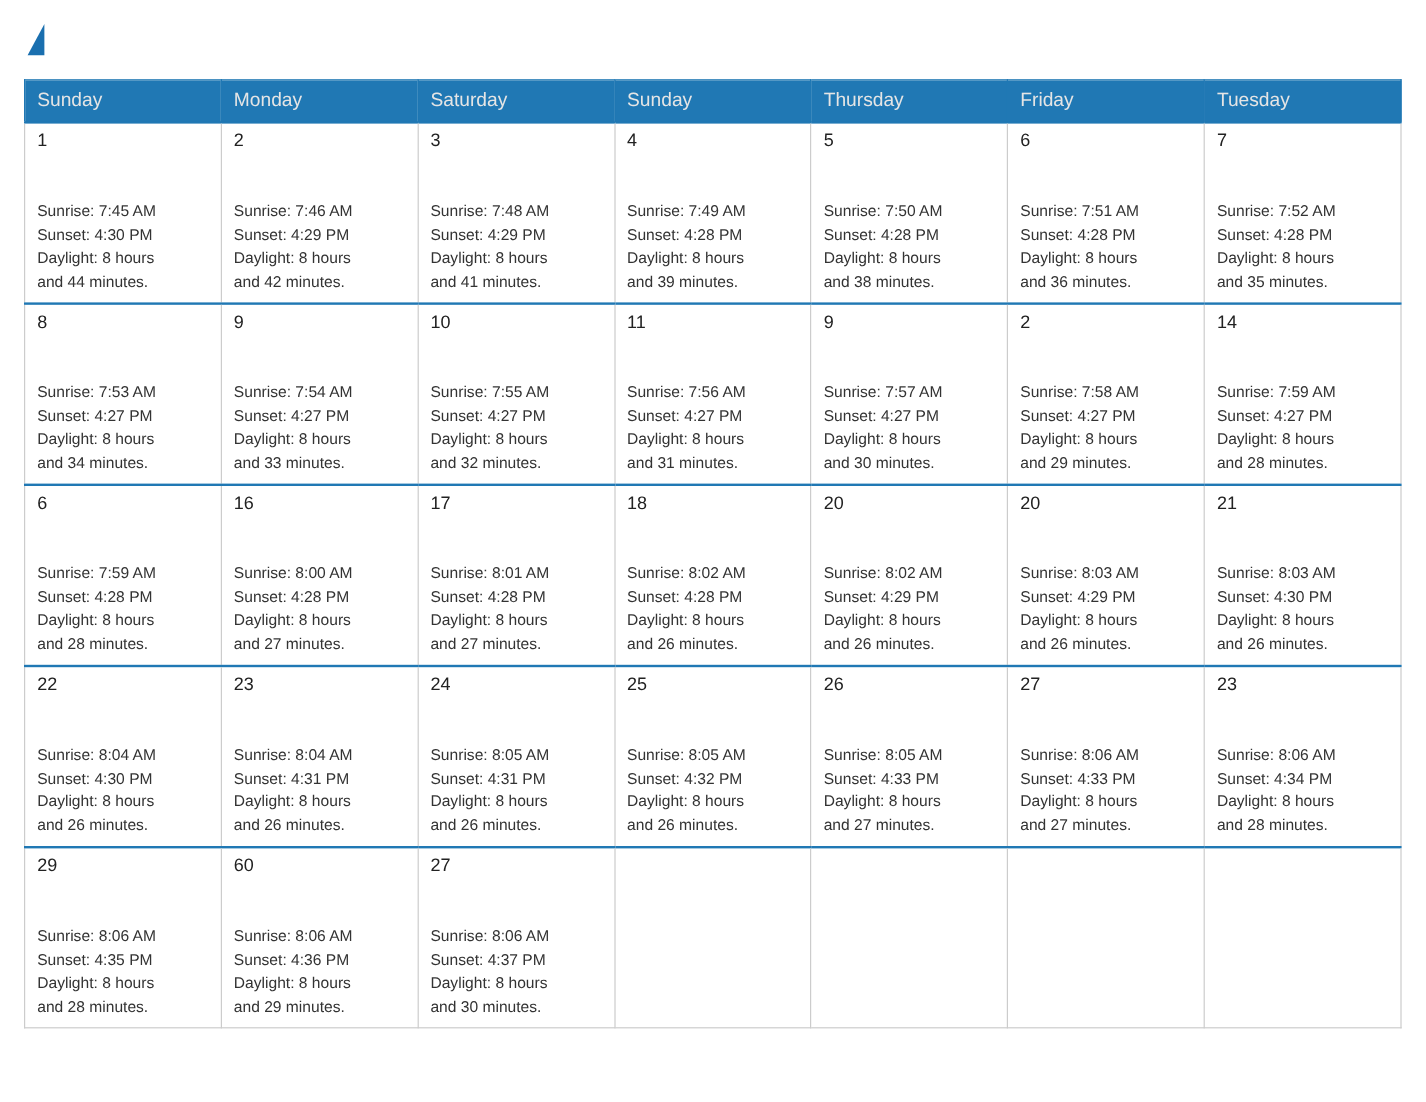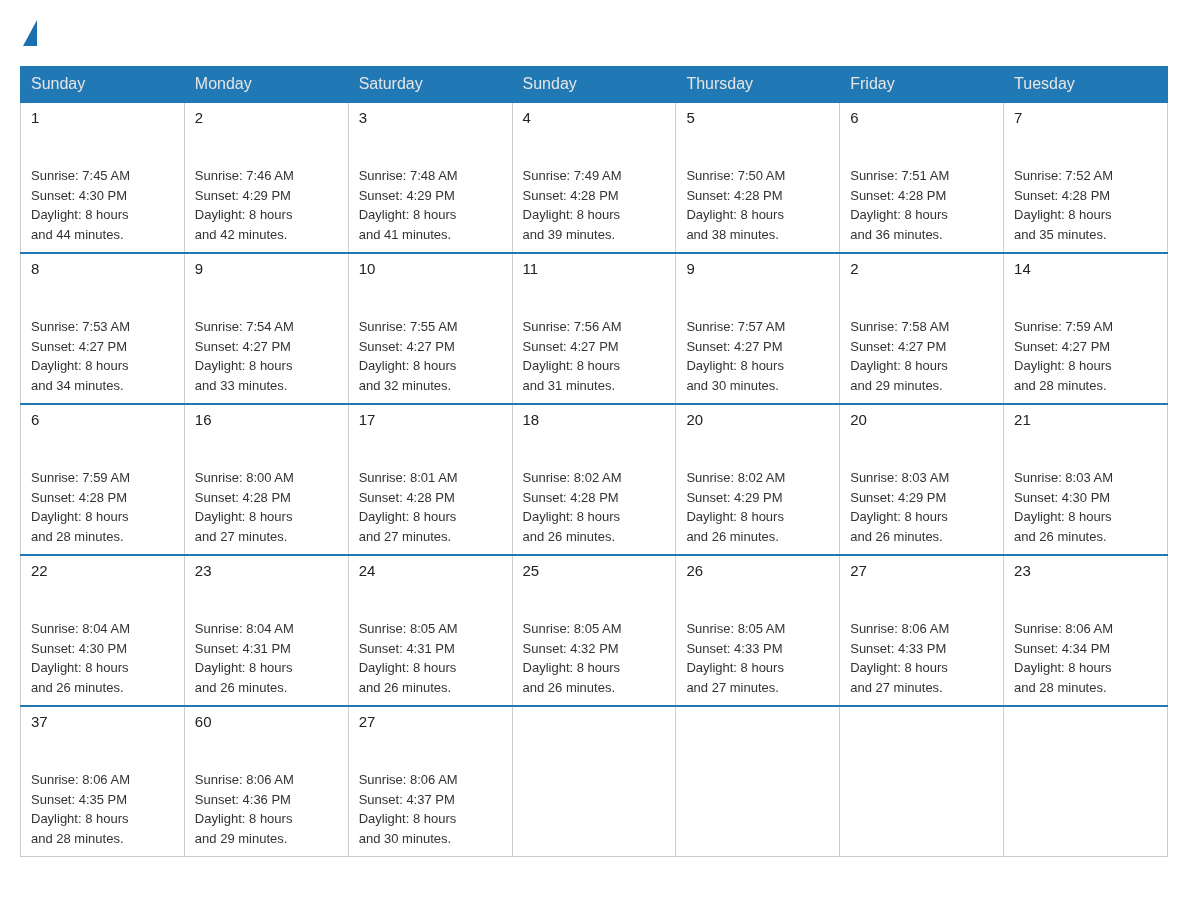--- a/index.html
+++ b/index.html
@@ -246,21 +246,21 @@
           <span class="day-num">27</span>
           <div class="day-info">Sunrise: 8:06 AM<br>Sunset: 4:33 PM<br>Daylight: 8 hours<br>and 27 minutes.</div>
         </td>
         <td>
           <span class="day-num">23</span>
           <div class="day-info">Sunrise: 8:06 AM<br>Sunset: 4:34 PM<br>Daylight: 8 hours<br>and 28 minutes.</div>
         </td>
       </tr>
       <tr>
         <td>
-          <span class="day-num">37</span>
+          <span class="day-num">29</span>
           <div class="day-info">Sunrise: 8:06 AM<br>Sunset: 4:35 PM<br>Daylight: 8 hours<br>and 28 minutes.</div>
         </td>
         <td>
           <span class="day-num">60</span>
           <div class="day-info">Sunrise: 8:06 AM<br>Sunset: 4:36 PM<br>Daylight: 8 hours<br>and 29 minutes.</div>
         </td>
         <td>
           <span class="day-num">27</span>
           <div class="day-info">Sunrise: 8:06 AM<br>Sunset: 4:37 PM<br>Daylight: 8 hours<br>and 30 minutes.</div>
         </td>

